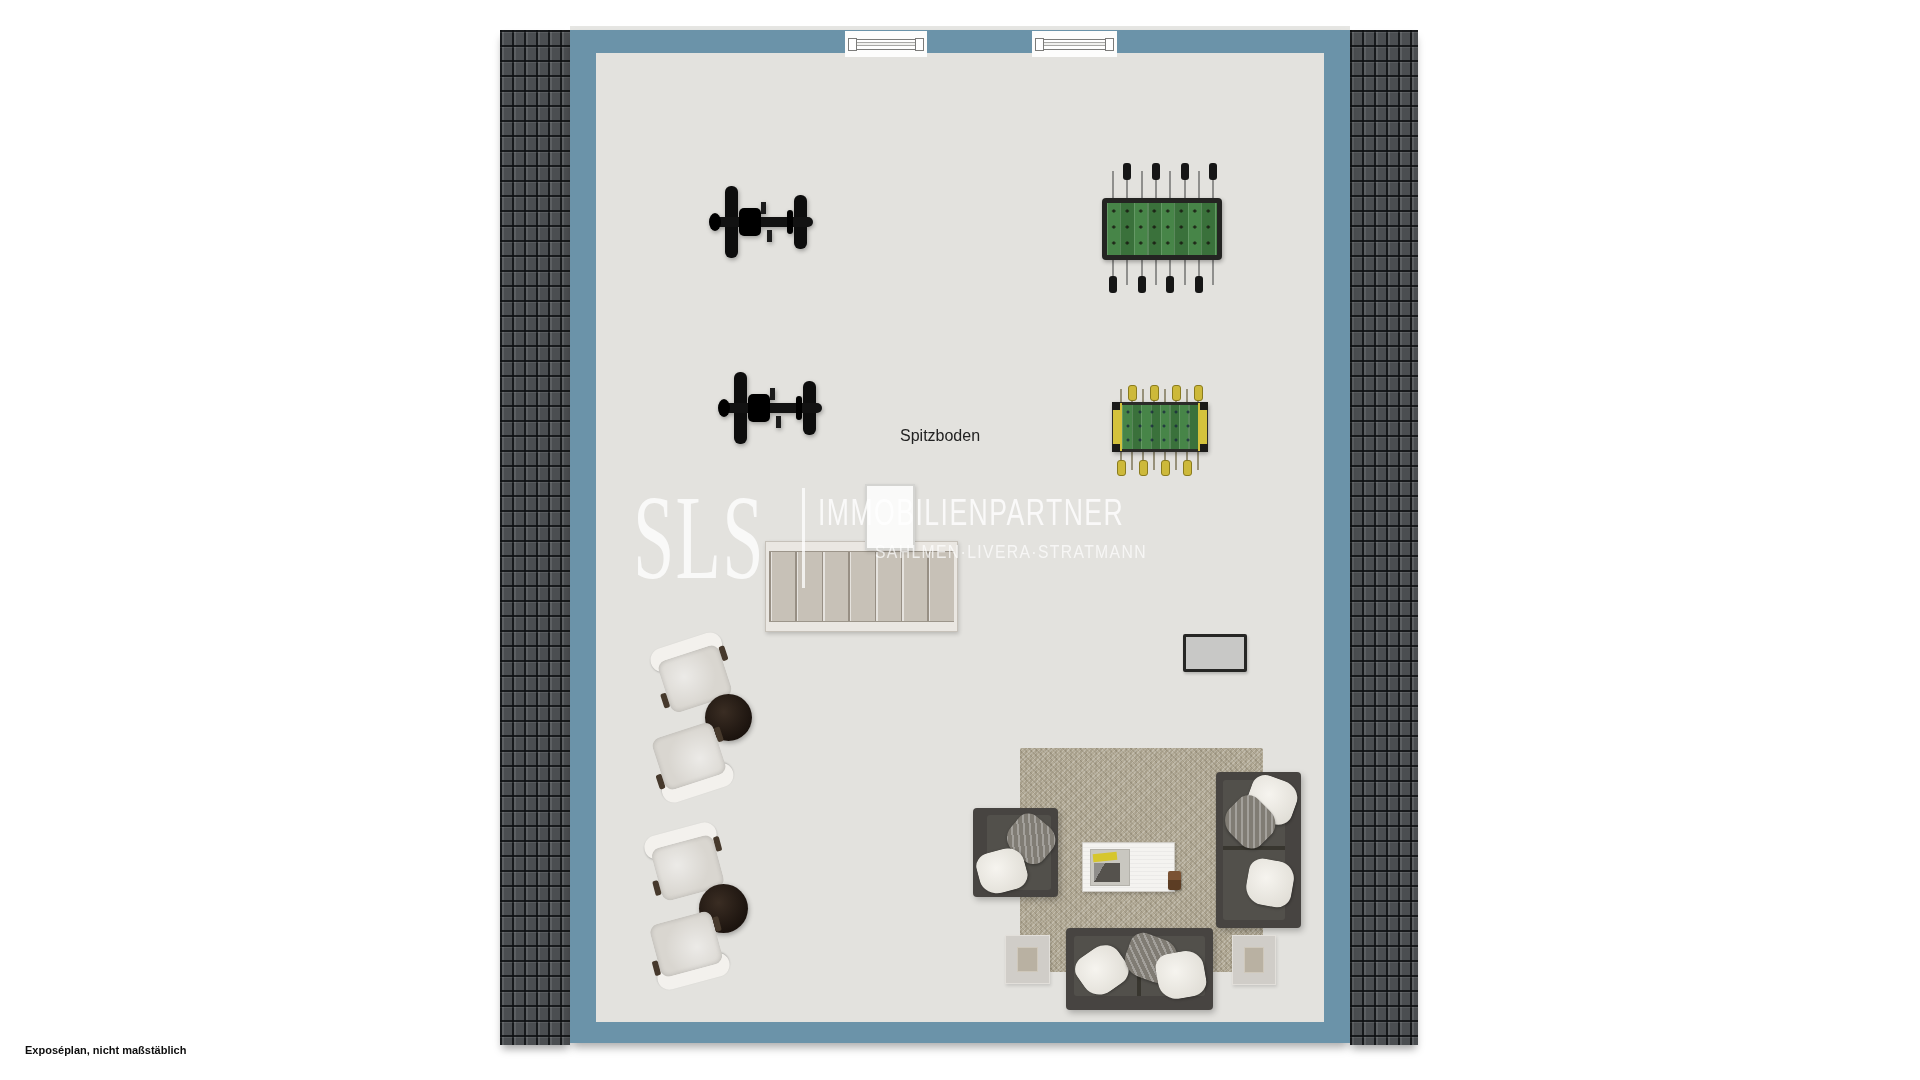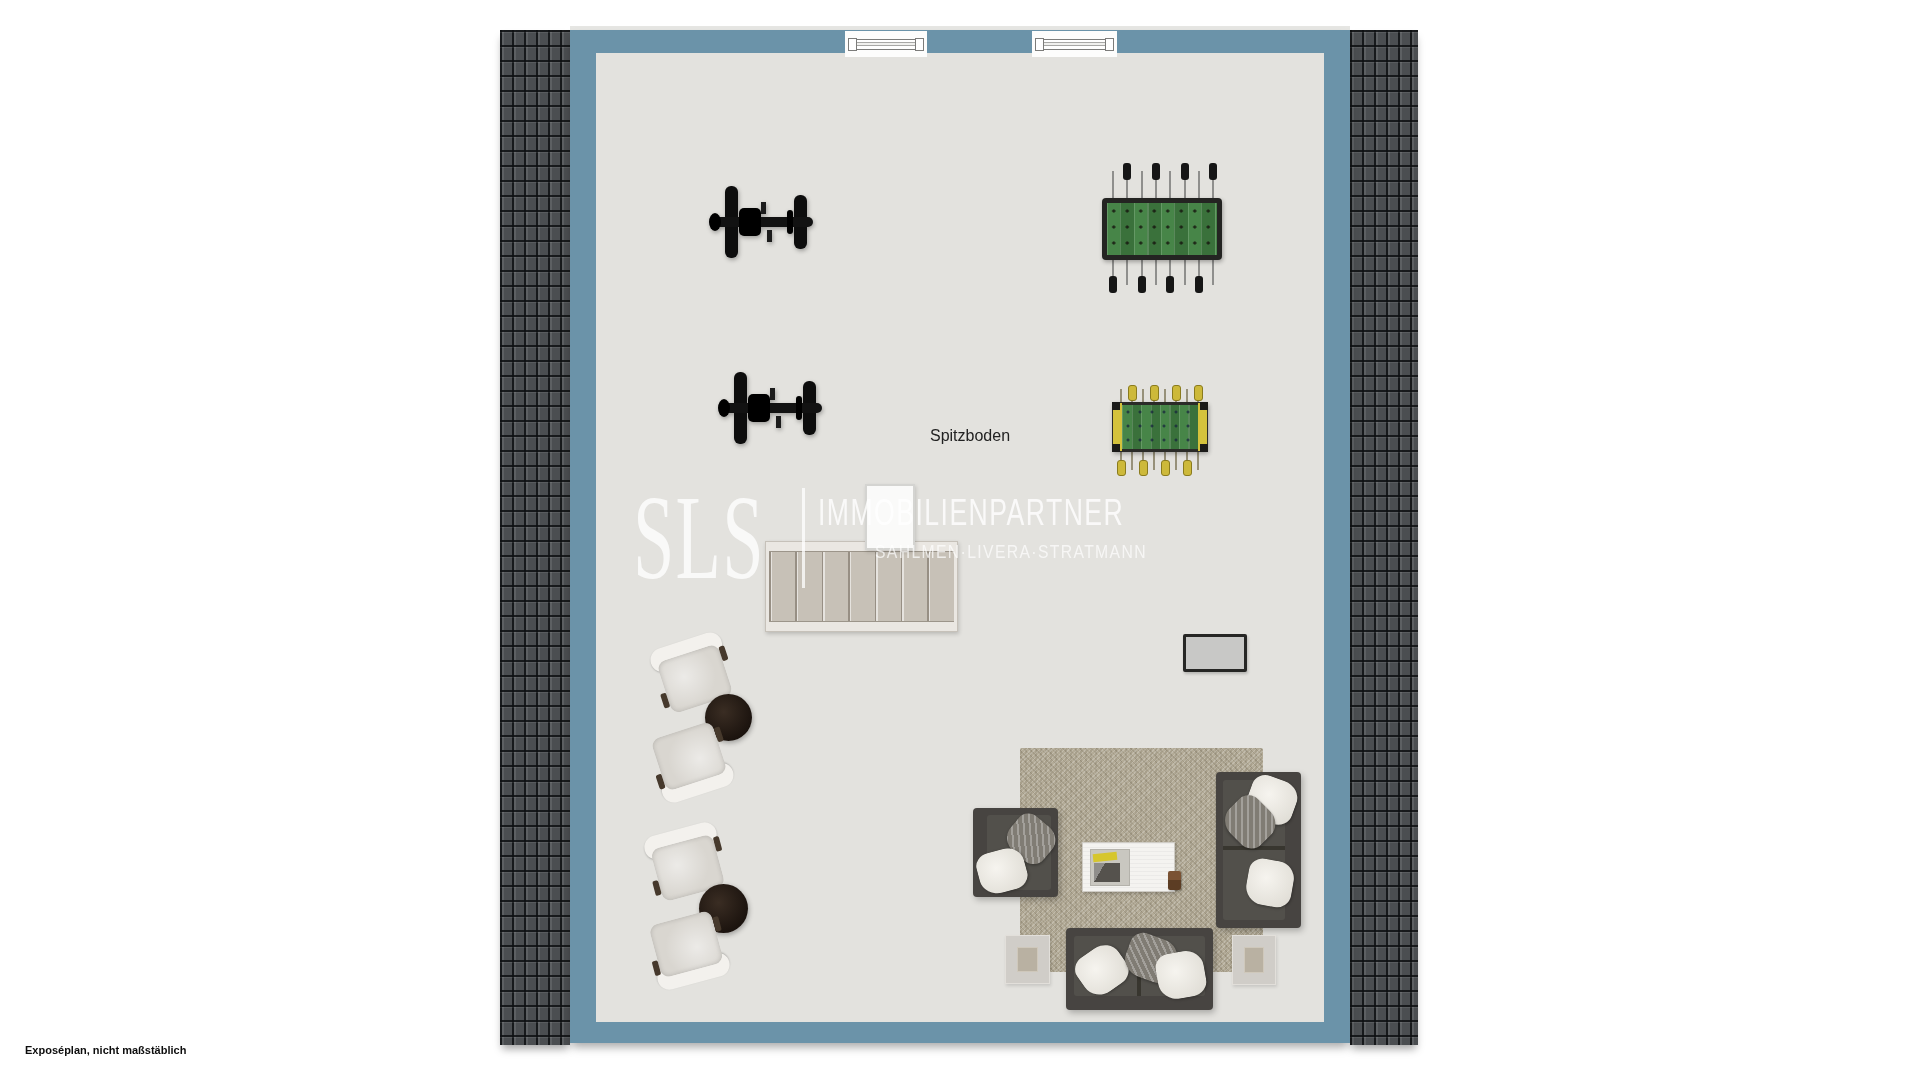--- a/index.html
+++ b/index.html
@@ -33,21 +33,21 @@
   #watermark{z-index:50;pointer-events:none;}
   #wm-sls{left:633px;top:478px;font-family:"Liberation Serif", serif;font-size:120px;line-height:1;
           color:rgba(255,255,255,.78);transform:scaleX(.62);transform-origin:left top;letter-spacing:2px;}
   #wm-bar{left:802px;top:488px;width:3px;height:100px;background:rgba(255,255,255,.75);}
   #wm-company{left:818px;top:492px;font-size:37px;font-weight:300;letter-spacing:2px;
           color:rgba(255,255,255,.80);transform:scaleX(.72);transform-origin:left top;white-space:nowrap;}
   #wm-names{left:875px;top:542px;font-size:17.5px;letter-spacing:1.5px;color:rgba(255,255,255,.70);
           transform:scaleX(.9);transform-origin:left top;white-space:nowrap;}
 
   
-  #room-label{left:900px;top:427px;width:140px;text-align:center;font-size:16px;color:#222;z-index:60;}
+  #room-label{left:900px;top:427px;width:140px;text-align:left;font-size:16px;color:#222;z-index:60;}
   #footer-note{left:25px;top:1044px;font-size:11px;font-weight:bold;color:#0d0d0d;z-index:60;}
 
   
   #stairs{left:765px;top:541px;width:191px;height:89px;background:#eae7e2;border:1px solid #c6c1b9;
           box-shadow:1px 2px 4px rgba(0,0,0,.18);}
   #stairs .treads{position:absolute;left:3px;right:3px;top:9px;bottom:9px;background-color:#c7c1b7;
           background-image:repeating-linear-gradient(to right,#978f84 0 1.5px,rgba(255,255,255,.55) 1.5px 3px,transparent 3px 26.4px);
           border-top:1px solid #9c958a;border-bottom:1px solid #9c958a;}
   #chimney{left:865px;top:484px;width:46px;height:62px;background:#fafaf9;border:2px solid #d4d4d1;
           box-shadow:1px 2px 4px rgba(0,0,0,.15);}

